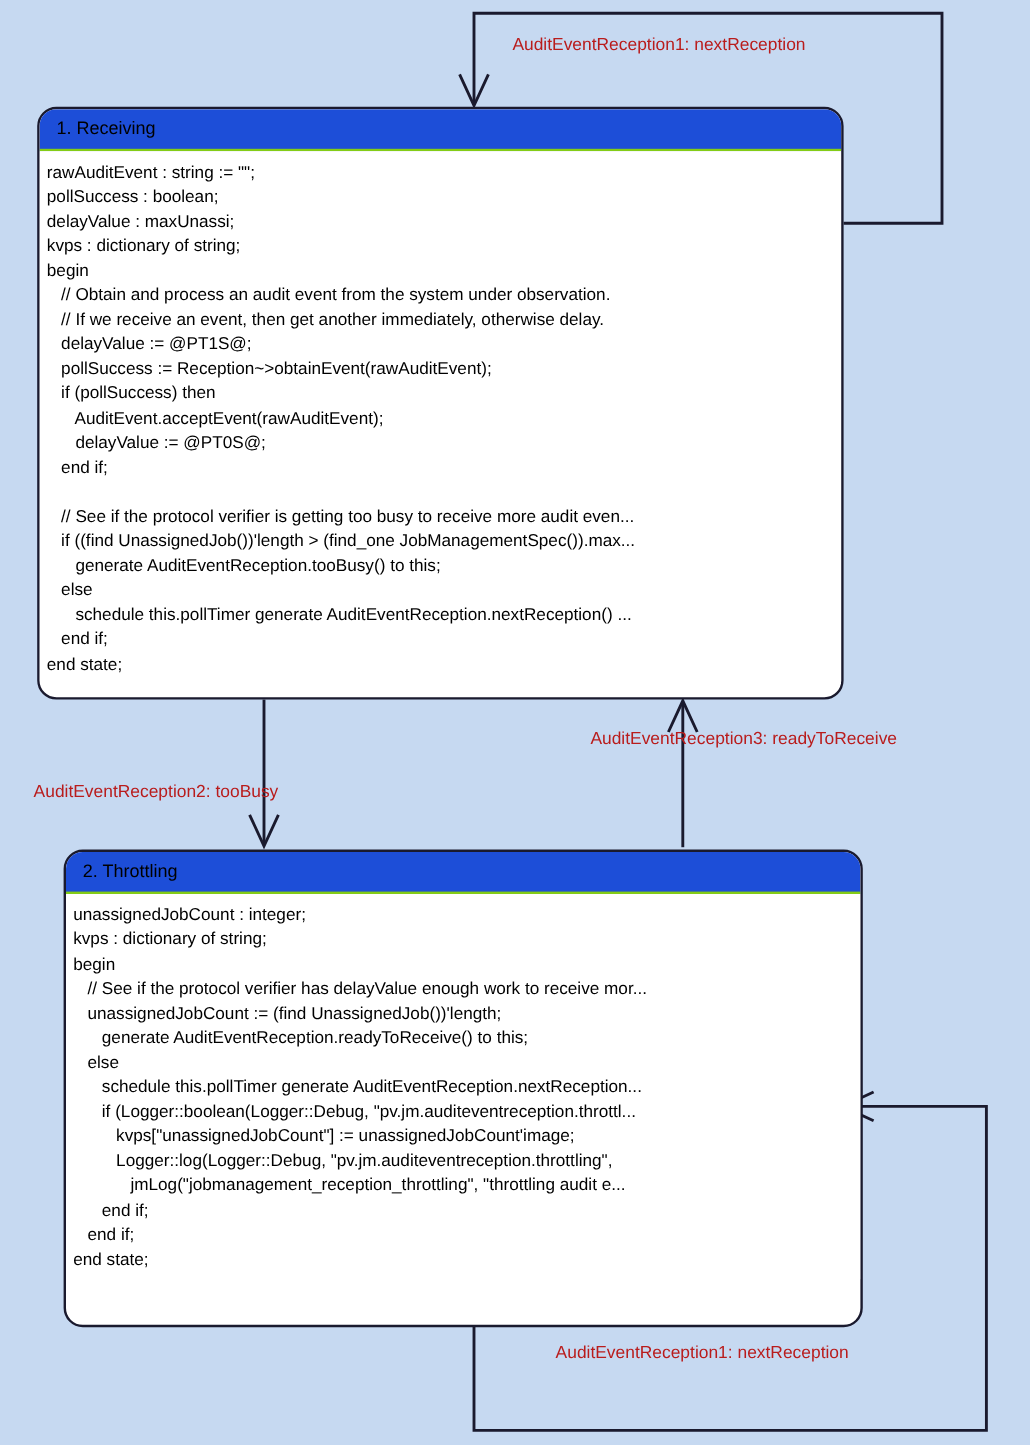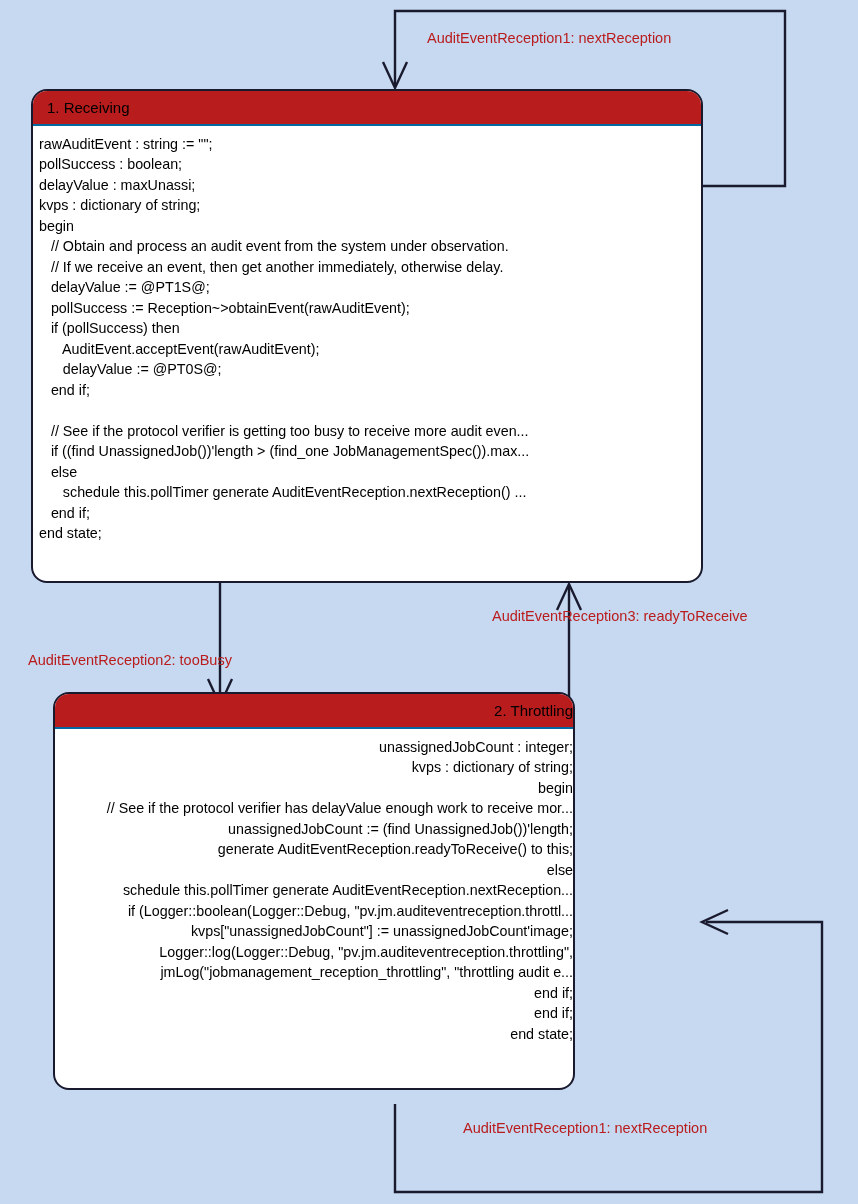--- a/index.html
+++ b/index.html
@@ -34,22 +34,22 @@
     background: #ffffff;
     border: 2px solid #1a1a2e;
     border-radius: 16px;
     box-sizing: border-box;
     overflow: hidden;
   }
   .state-title {
     font-size: 15px;
     color: #000000;
     padding: 8px 0 6px 14px;
-    border-bottom: 2px solid #0369a1;
-    background: #b91c1c;
+    border-bottom: 2px solid #84cc16;
+    background: #1d4ed8;
     white-space: nowrap;
     line-height: 1.25;
   }
   .state-body {
     padding: 8px 0 6px 0;
     background: #ffffff;
   }
   .code-line {
     font-family: "Liberation Sans", sans-serif;
     font-size: 14.3px;
@@ -114,28 +114,29 @@
       <div class="code-line">   // If we receive an event, then get another immediately, otherwise delay.</div>
       <div class="code-line">   delayValue := @PT1S@;</div>
       <div class="code-line">   pollSuccess := Reception~&gt;obtainEvent(rawAuditEvent);</div>
       <div class="code-line">   if (pollSuccess) then</div>
       <div class="code-line">      AuditEvent.acceptEvent(rawAuditEvent);</div>
       <div class="code-line">      delayValue := @PT0S@;</div>
       <div class="code-line">   end if;</div>
       <div class="code-line blank"></div>
       <div class="code-line">   // See if the protocol verifier is getting too busy to receive more audit even...</div>
       <div class="code-line">   if ((find UnassignedJob())'length &gt; (find_one JobManagementSpec()).max...</div>
+      <div class="code-line">      generate AuditEventReception.tooBusy() to this;</div>
       <div class="code-line">   else</div>
       <div class="code-line">      schedule this.pollTimer generate AuditEventReception.nextReception() ...</div>
       <div class="code-line">   end if;</div>
       <div class="code-line">end state;</div>
     </div>
   </div>
 
-  <div class="state" style="left:53px; top:692px; width:522px; height:398px;text-align:right;">
+  <div class="state" style="left:53px; top:708px; width:666px; height:398px;">
     <div class="state-title">2. Throttling</div>
     <div class="state-body">
       <div class="code-line">unassignedJobCount : integer;</div>
       <div class="code-line">kvps : dictionary of string;</div>
       <div class="code-line">begin</div>
       <div class="code-line">   // See if the protocol verifier has delayValue enough work to receive mor...</div>
       <div class="code-line">   unassignedJobCount := (find UnassignedJob())'length;</div>
       <div class="code-line">      generate AuditEventReception.readyToReceive() to this;</div>
       <div class="code-line">   else</div>
       <div class="code-line">      schedule this.pollTimer generate AuditEventReception.nextReception...</div>

